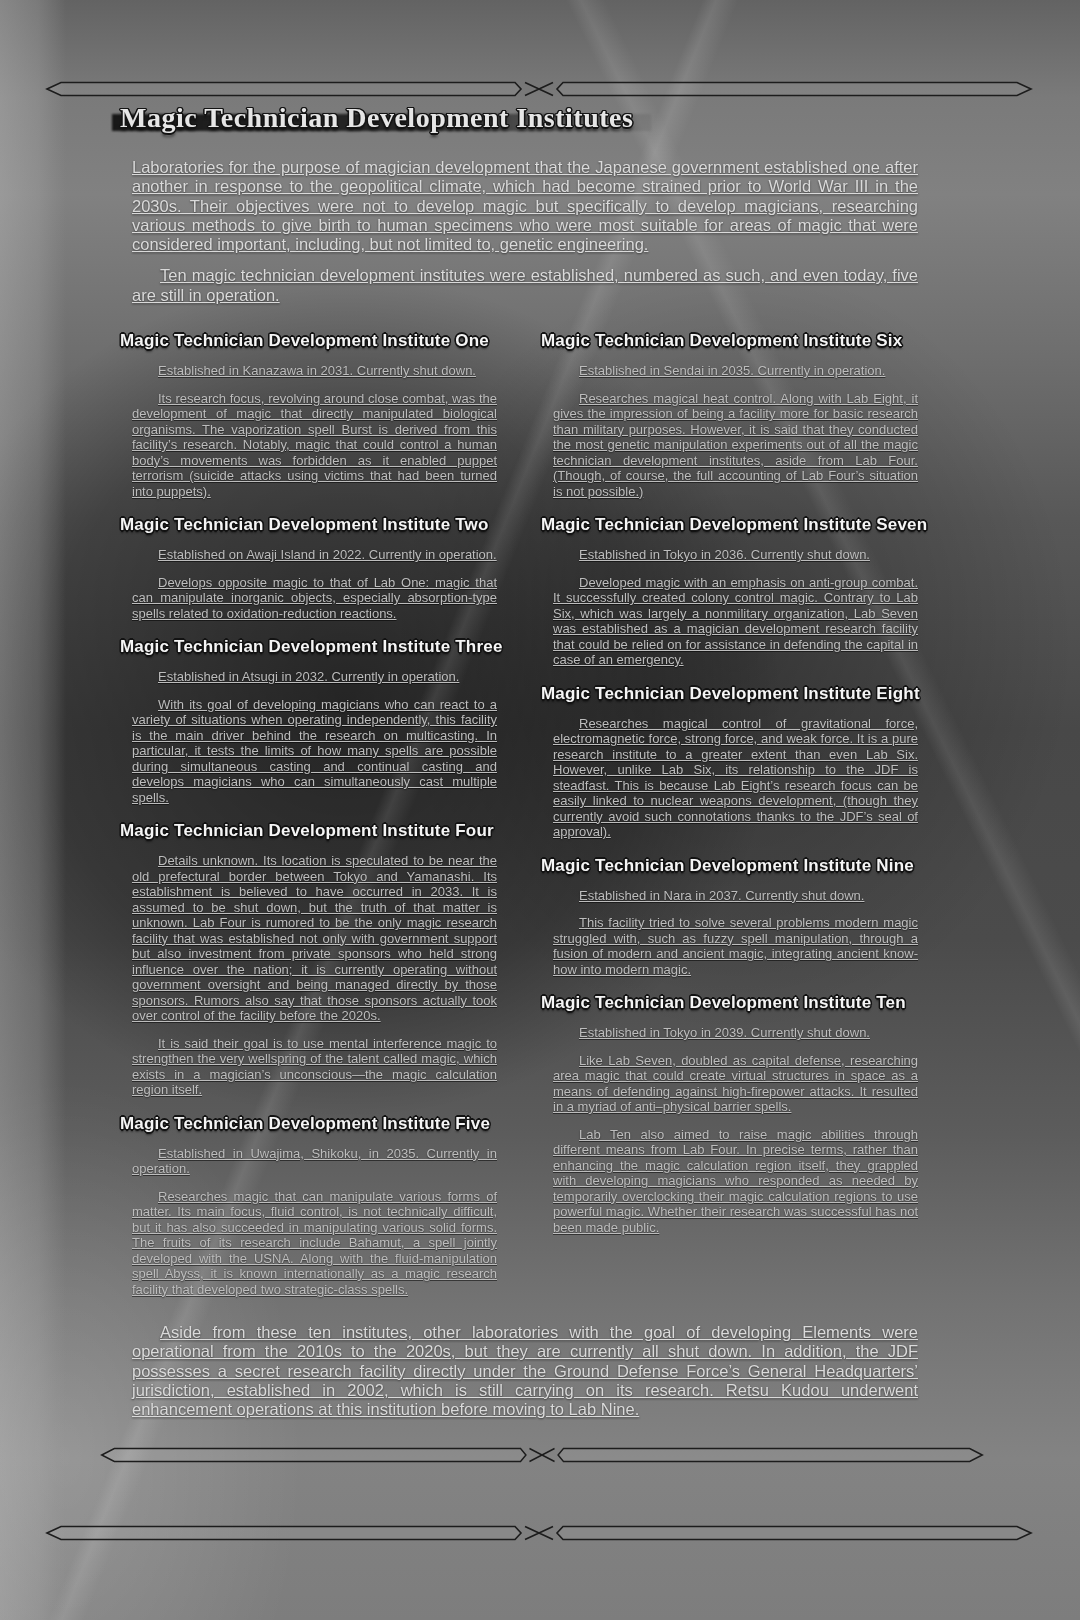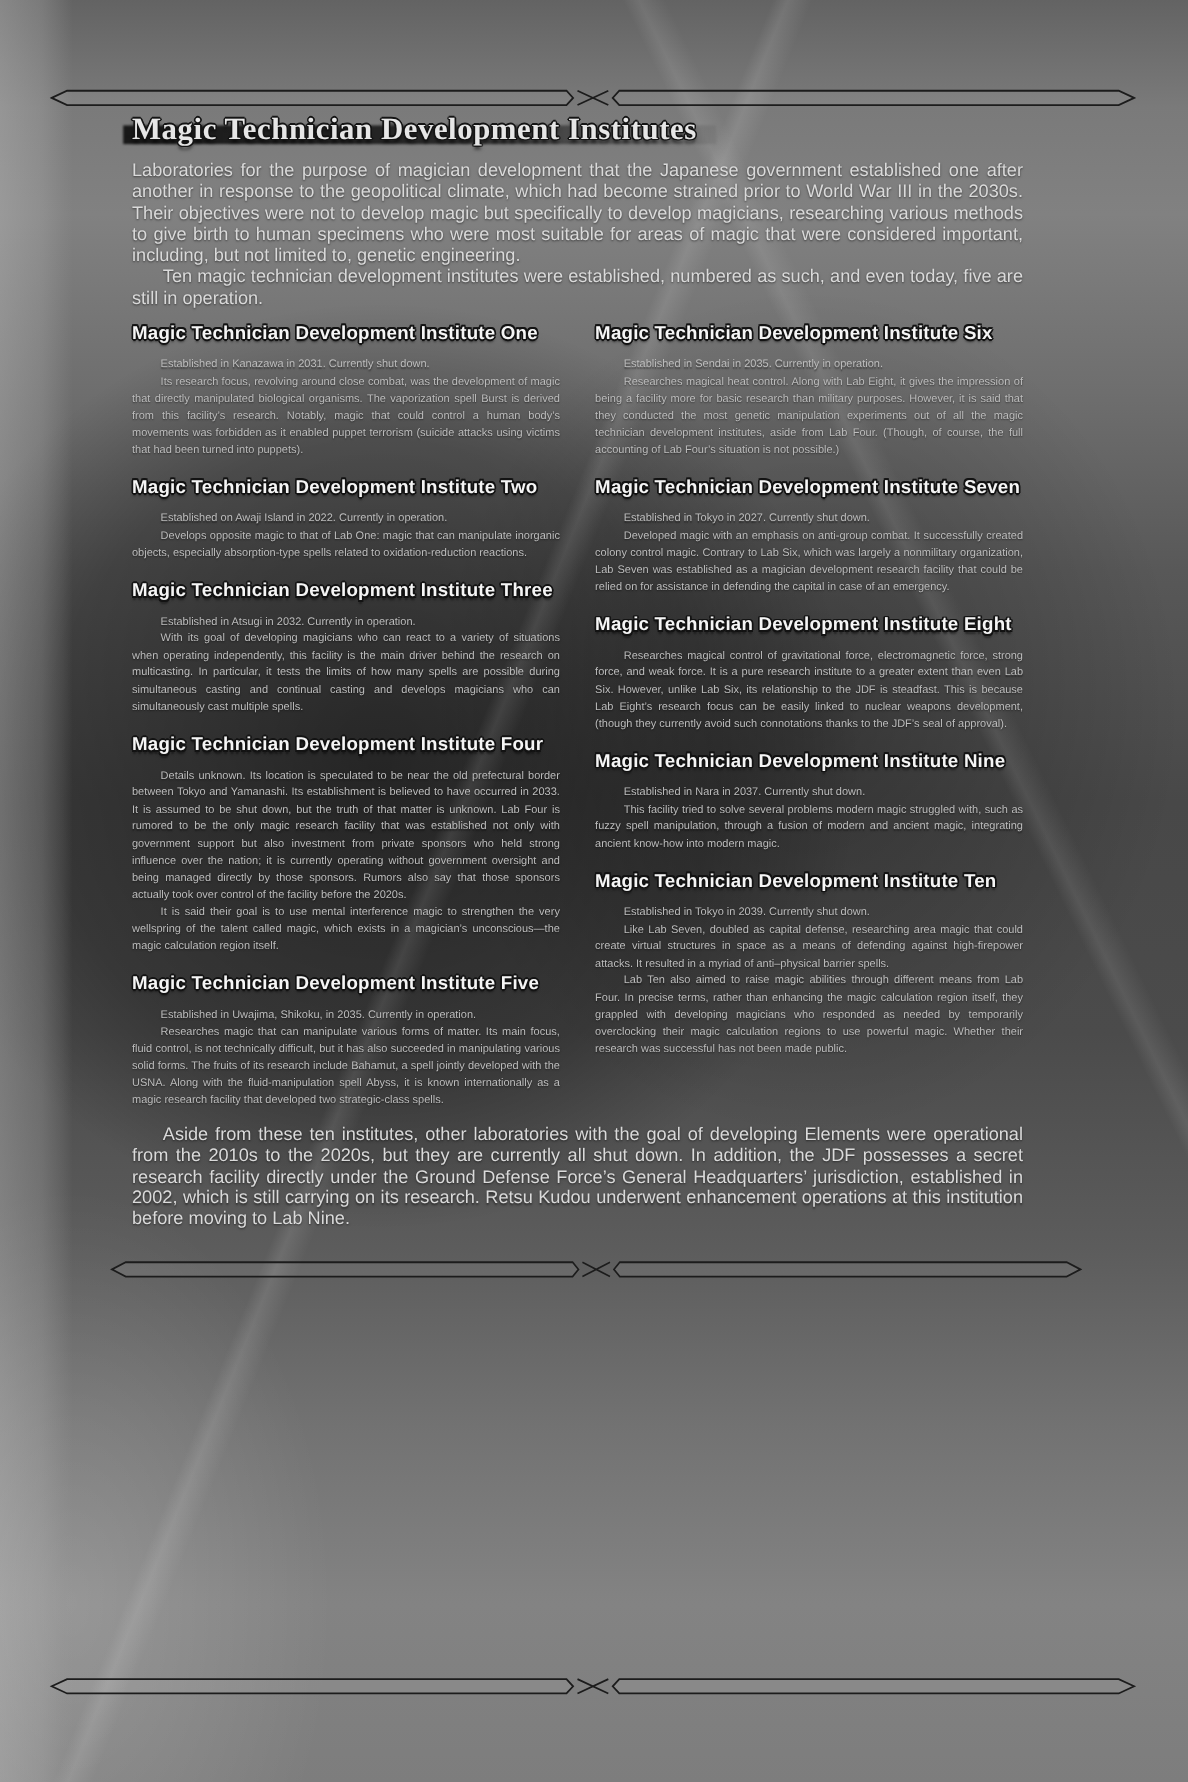--- a/index.html
+++ b/index.html
@@ -33,40 +33,40 @@
                 1px 1px 0 #141414,-1px 1px 0 #141414,1px -1px 0 #141414,-1px -1px 0 #141414,
                 0 4px 3px rgba(0,0,0,0.55);
     z-index:1;
   }
   .page-title::before{
     content:"";position:absolute;z-index:-1;
     left:-8px;right:-18px;top:12px;bottom:3px;
     background:linear-gradient(90deg, rgba(16,16,16,0.92) 0%, rgba(20,20,20,0.80) 55%, rgba(45,45,45,0.45) 85%, rgba(70,70,70,0.15) 100%);
     filter:blur(1px);
   }
-  p{margin:0;}
+  p{margin:12px;text-decoration:underline;}
   .intro{
     color:#dadada;font-size:16.5px;line-height:19.3px;
     text-align:justify;text-indent:28px;
     text-shadow:0 1px 2px rgba(0,0,0,0.55);
   }
   .noindent{text-indent:0;}
   .columns{display:flex;gap:32px;margin-top:10px;}
   .col{width:389px;}
   .inst-heading{
     margin:16px 0 11px 0;
     font-size:17px;font-weight:700;letter-spacing:0.2px;
     color:#f5f5f5;
     text-shadow:1.6px 0 0 #131313,-1.6px 0 0 #131313,0 1.6px 0 #131313,0 -1.6px 0 #131313,
                 1.2px 1.2px 0 #131313,-1.2px 1.2px 0 #131313,1.2px -1.2px 0 #131313,-1.2px -1.2px 0 #131313,
                 0 3px 2px rgba(0,0,0,0.5);
   }
-  .inst:first-child .inst-heading{margin-top:2px;}
+  .inst:first-child .inst-heading{margin-top:14px;}
   .body{
-    color:#bdbdbd;font-size:10px;line-height:15.5px;
+    color:#bdbdbd;font-size:13px;line-height:15.5px;
     text-align:justify;text-indent:26px;
     text-shadow:0 1px 1.5px rgba(0,0,0,0.5);
   }
   .outro{margin-top:14px;}
   .divider{line-height:0;}
   .divider svg{display:block;}
   .divider-top{position:absolute;left:45px;top:80px;width:988px;height:18px;}
   .divider-mid{margin:26px 0 0 -20px;width:884px;height:18px;}
   .divider-bottom{position:absolute;left:45px;top:1524px;width:988px;height:18px;}
 </style>
@@ -131,21 +131,21 @@
       <div class="col">
 
         <section class="inst">
           <h2 class="inst-heading">Magic Technician Development Institute Six</h2>
           <p class="body">Established in Sendai in 2035. Currently in operation.</p>
           <p class="body">Researches magical heat control. Along with Lab Eight, it gives the impression of being a facility more for basic research than military purposes. However, it is said that they conducted the most genetic manipulation experiments out of all the magic technician development institutes, aside from Lab Four. (Though, of course, the full accounting of Lab Four’s situation is not possible.)</p>
         </section>
 
         <section class="inst">
           <h2 class="inst-heading">Magic Technician Development Institute Seven</h2>
-          <p class="body">Established in Tokyo in 2027. Currently shut down.</p>
+          <p class="body">Established in Tokyo in 2036. Currently shut down.</p>
           <p class="body">Developed magic with an emphasis on anti-group combat. It successfully created colony control magic. Contrary to Lab Six, which was largely a nonmilitary organization, Lab Seven was established as a magician development research facility that could be relied on for assistance in defending the capital in case of an emergency.</p>
         </section>
 
         <section class="inst">
           <h2 class="inst-heading">Magic Technician Development Institute Eight</h2>
           <p class="body">Researches magical control of gravitational force, electromagnetic force, strong force, and weak force. It is a pure research institute to a greater extent than even Lab Six. However, unlike Lab Six, its relationship to the JDF is steadfast. This is because Lab Eight’s research focus can be easily linked to nuclear weapons development, (though they currently avoid such connotations thanks to the JDF’s seal of approval).</p>
         </section>
 
         <section class="inst">
           <h2 class="inst-heading">Magic Technician Development Institute Nine</h2>

